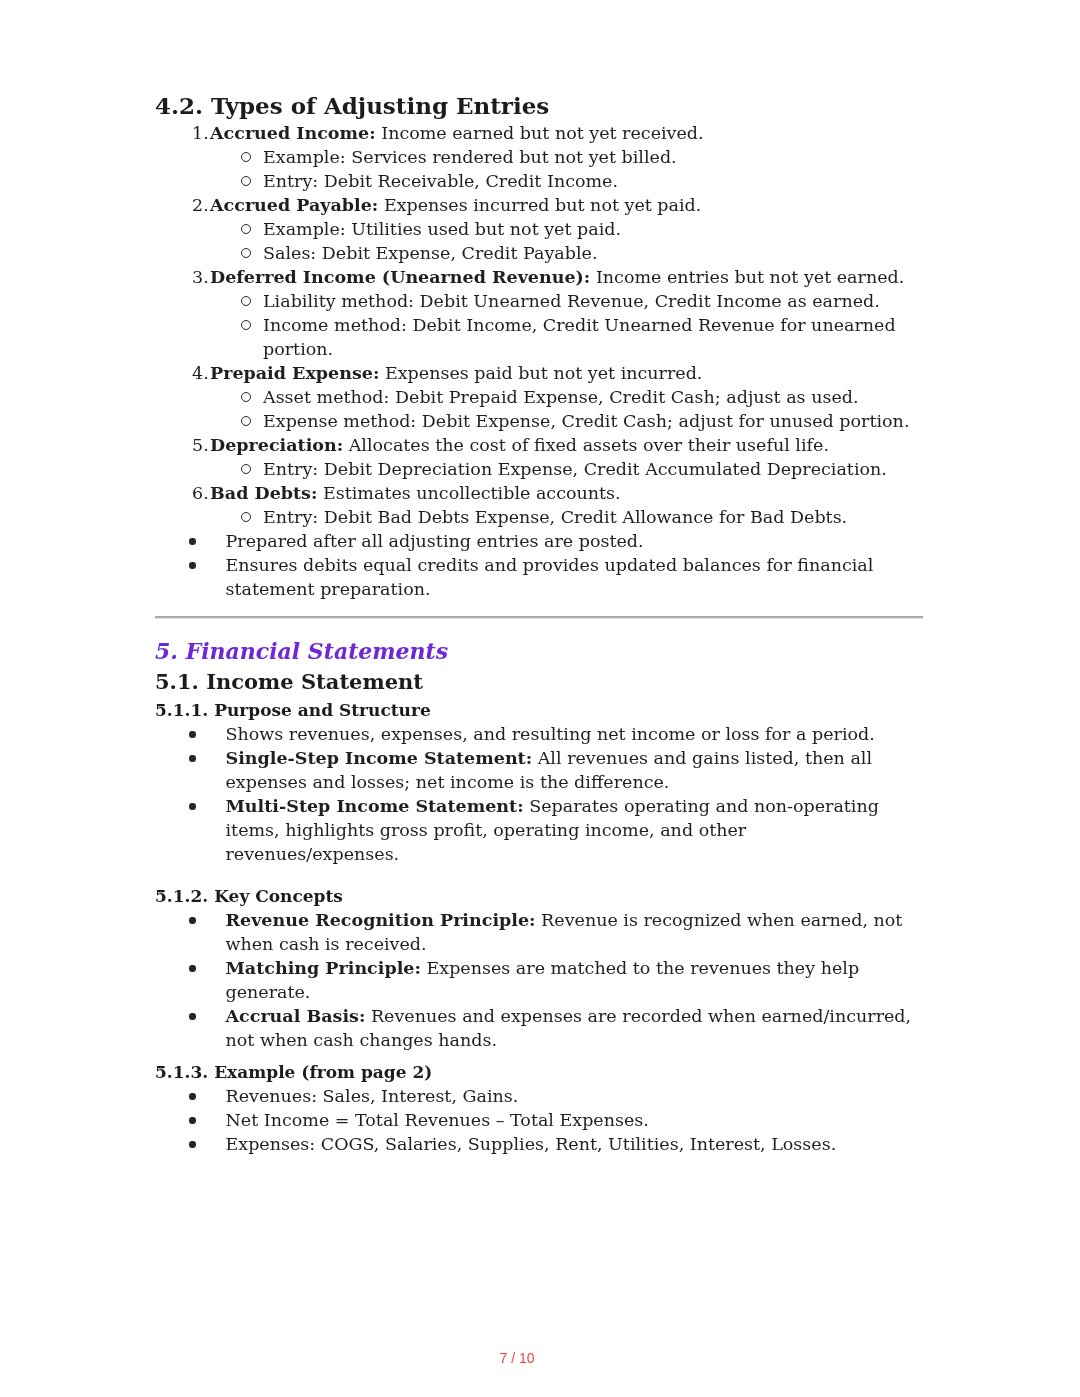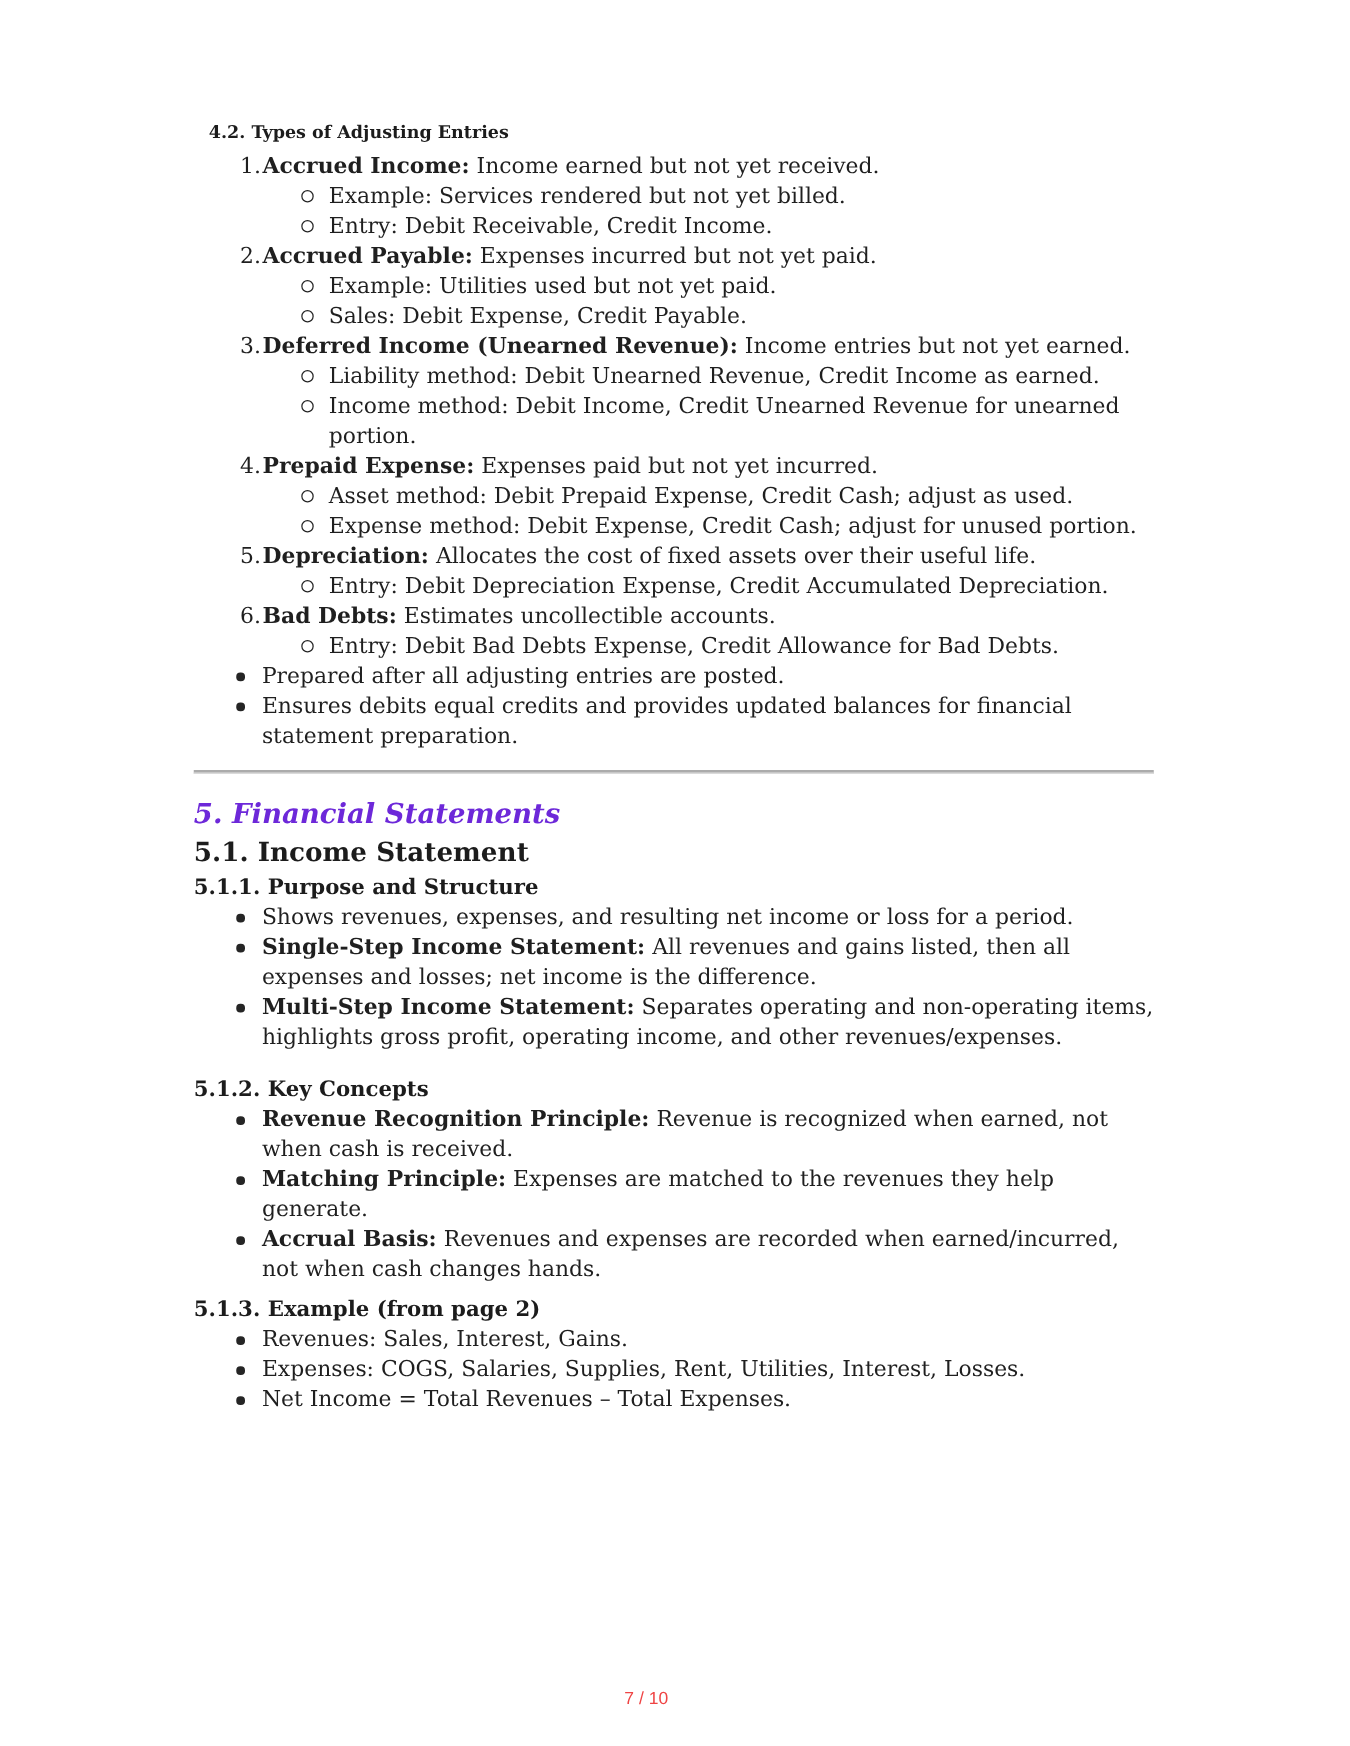--- a/index.html
+++ b/index.html
@@ -13,23 +13,23 @@
   }
   .content{
     position:absolute;
     left:155px;top:0;
     width:768px;
     padding-top:93px;
     font-size:17.5px;
     line-height:24px;
   }
   h2{
-    font-size:14px;line-height:26px;
+    font-size:23px;line-height:26px;
     font-weight:bold;color:#1c1c1c;
-    margin:0 0 2px 12px;
+    margin:0 0 2px 0;
   }
   h2.h43{margin-top:20px;margin-bottom:0;}
   h1.h5{
     font-size:22px;line-height:34px;font-weight:bold;
     color:#6d28d9;margin:15px 0 0 0;font-style:italic;
   }
   h2.h51{font-size:21px;line-height:28px;margin:0;}
   h3.hsub{
     font-size:17px;line-height:24px;font-weight:bold;
     color:#1c1c1c;margin:2px 0 0 0;
@@ -37,21 +37,21 @@
   h3.hsub.gap{margin-top:18px;}
   h3.hsub.gap2{margin-top:8px;}
   .li-num{display:flex;margin-left:37px;}
   .num{flex:0 0 18px;}
   .li-sub{display:flex;margin-left:86px;}
   .circle{
     flex:none;width:8px;height:8px;
     border:1.6px solid #252525;border-radius:50%;
     margin:7px 12px 0 0;
   }
-  .li-dot{display:flex;margin-left:34px;}
+  .li-dot{display:flex;margin-left:34px;gap:16px;}
   .dot{
     flex:none;width:6.5px;height:6.5px;
     background:#252525;border-radius:50%;
     margin:9px 14px 0 0;
   }
   .b{font-weight:bold;}
   .rule{
     height:2px;
     background:#ababab;
     border-bottom:1px solid #e3e3e3;
@@ -185,23 +185,23 @@
       <span class="txt"><span class="b">Accrual Basis:</span> <span>Revenues and expenses are recorded when earned/incurred, not when cash changes hands.</span></span>
     </div>
 
     <h3 class="hsub gap2">5.1.3. Example (from page 2)</h3>
     <div class="li-dot">
       <span class="dot"></span>
       <span class="txt"><span class="b"></span> <span>Revenues: Sales, Interest, Gains.</span></span>
     </div>
     <div class="li-dot">
       <span class="dot"></span>
+      <span class="txt"><span class="b"></span> <span>Net Income = Total Revenues – Total Expenses.</span></span>
+    </div>
+    <div class="li-dot">
+      <span class="dot"></span>
       <span class="txt"><span class="b"></span> <span>Expenses: COGS, Salaries, Supplies, Rent, Utilities, Interest, Losses.</span></span>
-    </div>
-    <div class="li-dot">
-      <span class="dot"></span>
-      <span class="txt"><span class="b"></span> <span>Net Income = Total Revenues – Total Expenses.</span></span>
     </div>
 
   </div>
 
   <div class="footer">7 / 10</div>
 </div>
 
 </body></html>

